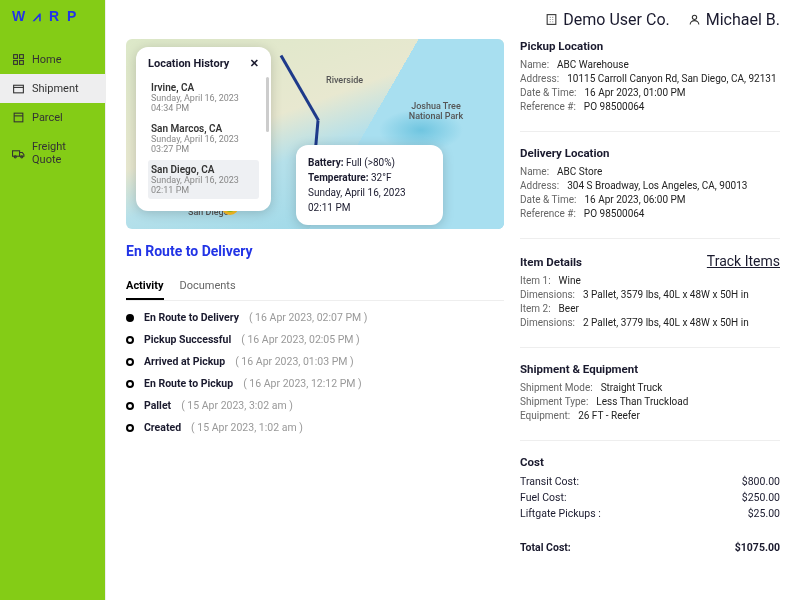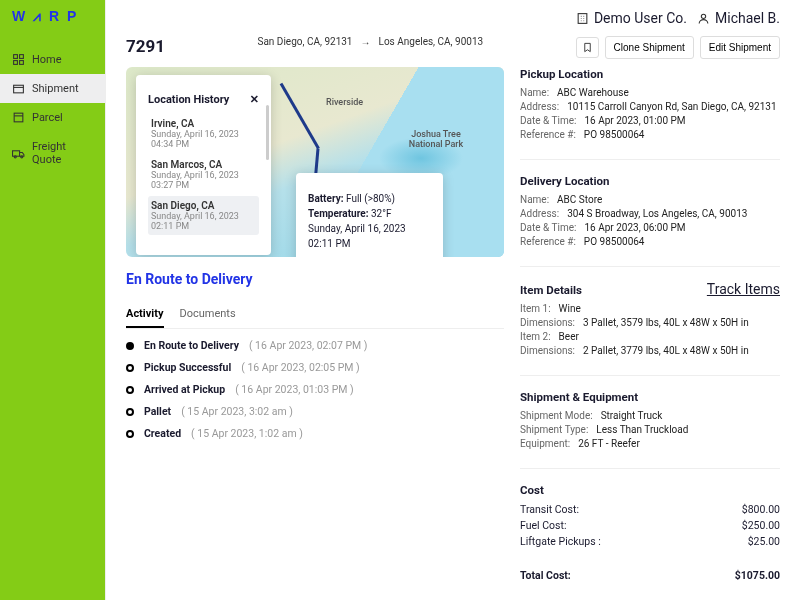--- a/index.html
+++ b/index.html
@@ -4,36 +4,36 @@
 <style>
 *{box-sizing:border-box;margin:0;padding:0}
 body{font-family:-apple-system,BlinkMacSystemFont,"Segoe UI",Roboto,sans-serif;font-size:11px;color:#1a1a2e;background:#fff;width:800px;height:600px;overflow:hidden}
 .app{display:flex;height:600px}
 .sidebar{width:106px;background:#84cc16;border-right:1px solid #eee;padding-top:8px}
 .logo{padding:0 12px 20px;font-weight:800;font-size:14px;color:#2234e6;letter-spacing:2px;font-family:sans-serif}
 .nav-item{display:flex;align-items:center;gap:7px;padding:8px 12px;cursor:pointer;font-size:11px;color:#333}
 .nav-item.active{background:#eeeeef}
 .nav-item svg{width:13px;height:13px;flex-shrink:0}
 .main{flex:1;display:flex;flex-direction:column;overflow:hidden}
-.topbar{display:flex;justify-content:flex-end;gap:10px;padding:10px 20px;font-size:14px}
+.topbar{display:flex;justify-content:flex-end;gap:18px;padding:10px 20px;font-size:16px}
 .topbar-item{display:flex;align-items:center;gap:5px}
 .content{display:flex;gap:16px;padding:0 20px 20px;flex:1;overflow:hidden}
 .left{flex:1;min-width:0}
 .right{width:260px;font-size:10.5px}
 .ship-id{font-size:17px;font-weight:700}
 .route{display:flex;align-items:center;gap:8px;font-size:10px;color:#333}
 .actions{display:flex;gap:6px;align-items:center}
 .btn{border:1px solid #ddd;background:#fff;padding:5px 8px;font-size:10px;border-radius:3px;cursor:pointer}
 .icon-btn{border:1px solid #ddd;background:#fff;padding:4px 5px;border-radius:3px;cursor:pointer;display:flex}
 .map{position:relative;height:190px;border-radius:6px;overflow:hidden;background:linear-gradient(160deg,#dce8c8 0%,#e8e8d0 40%,#b5e0ea 55%,#8fd4e8 100%)}
 .map::before{content:"";position:absolute;inset:0;background:
  radial-gradient(ellipse 60px 30px at 78% 48%,#6fc5e0 0%,transparent 70%),
  linear-gradient(120deg,transparent 60%,#a8dff0 60%);}
 .map-route{position:absolute;border-top:3px solid #1e3a8a;transform-origin:left}
-.popup{position:absolute;background:#fff;border-radius:4px;padding:18px 12px;box-shadow:0 2px 12px rgba(0,0,0,.18);font-size:10px}
+.popup{position:absolute;background:#fff;border-radius:12px;padding:10px 12px;box-shadow:0 2px 12px rgba(0,0,0,.18);font-size:10px}
 .loc-history{top:8px;left:10px;width:135px}
 .loc-history .hd{display:flex;justify-content:space-between;font-weight:700;font-size:11px;margin-bottom:8px}
 .loc-item{padding:4px 3px;margin-bottom:2px}
 .loc-item.sel{background:#eef0f3;border-radius:3px}
 .loc-item .city{font-weight:600;color:#333;font-size:10px}
 .loc-item .ts{color:#888;font-size:9px}
 .scrollbar{position:absolute;right:2px;top:30px;width:3px;height:55px;background:#ccc;border-radius:2px}
 .sensor{top:106px;left:170px;width:147px;line-height:1.5}
 .sensor b{font-weight:700}
 .map-pin{position:absolute;width:18px;height:18px;background:#84cc16;border:3px solid #fbbf24;border-radius:50%;top:158px;left:95px}
@@ -110,42 +110,25 @@
       </div>
       <div class="topbar-item">
         <svg width="13" height="13" viewBox="0 0 24 24" fill="none" stroke="#333" stroke-width="2">
             <circle cx="12" cy="8" r="4"></circle>
             <path d="M4 21c0-4 4-7 8-7s8 3 8 7"></path>
           </svg>
         <span>Michael B.</span>
       </div>
     </div>
 
-    <div class="top-actions-row" style="padding:0 20px">
-      <div class="ship-id">7291</div>
-      <div class="route">
-        <span>San Diego, CA, 92131</span>
-        <span>→</span>
-        <span>Los Angeles, CA, 90013</span>
-      </div>
-      <div class="actions">
-        <div class="icon-btn">
-          <svg width="11" height="11" viewBox="0 0 24 24" fill="none" stroke="#333" stroke-width="2">
-              <path d="M6 3h12v18l-6-4-6 4z"></path>
-            </svg>
-        </div>
-        <button class="btn">Clone Shipment</button>
-        <button class="btn">Edit Shipment</button>
-      </div>
-    </div>
 
     <div class="content">
       <div class="left">
         <div class="map">
-          <div class="map-label" style="top:30px;left:200px">Riverside</div>
+          <div class="map-label" style="top:36px;left:200px">Riverside</div>
           <div class="map-label" style="top:62px;left:280px;width:60px;text-align:center">Joshua Tree National Park</div>
           <div class="map-label" style="top:168px;left:62px">San Diego</div>
           <div class="map-route" style="top:15px;left:155px;width:75px;transform:rotate(60deg)"></div>
           <div class="map-route" style="top:80px;left:192px;width:40px;transform:rotate(95deg)"></div>
           <div class="map-route" style="top:119px;left:104px;width:100px;transform:rotate(152deg)"></div>
           <div class="map-pin"></div>
 
           <div class="popup loc-history">
             <div class="hd">
               <span>Location History</span>
@@ -191,20 +174,25 @@
               <span><b>Pickup Successful</b></span> 
               <span class="t">( 16 Apr 2023, 02:05 PM )</span>
             </div>
             <div class="act">
               <span class="dot"></span>
               <span><b>Arrived at Pickup</b></span> 
               <span class="t">( 16 Apr 2023, 01:03 PM )</span>
             </div>
             <div class="act">
               <span class="dot"></span>
+              <span><b>En Route to Pickup</b></span> 
+              <span class="t">( 16 Apr 2023, 12:12 PM )</span>
+            </div>
+            <div class="act">
+              <span class="dot"></span>
               <span><b>Pallet</b></span> 
               <span class="t">( 15 Apr 2023, 3:02 am )</span>
             </div>
             <div class="act">
               <span class="dot"></span>
               <span><b>Created</b></span> 
               <span class="t">( 15 Apr 2023, 1:02 am )</span>
             </div>
           </div>
       </div>

